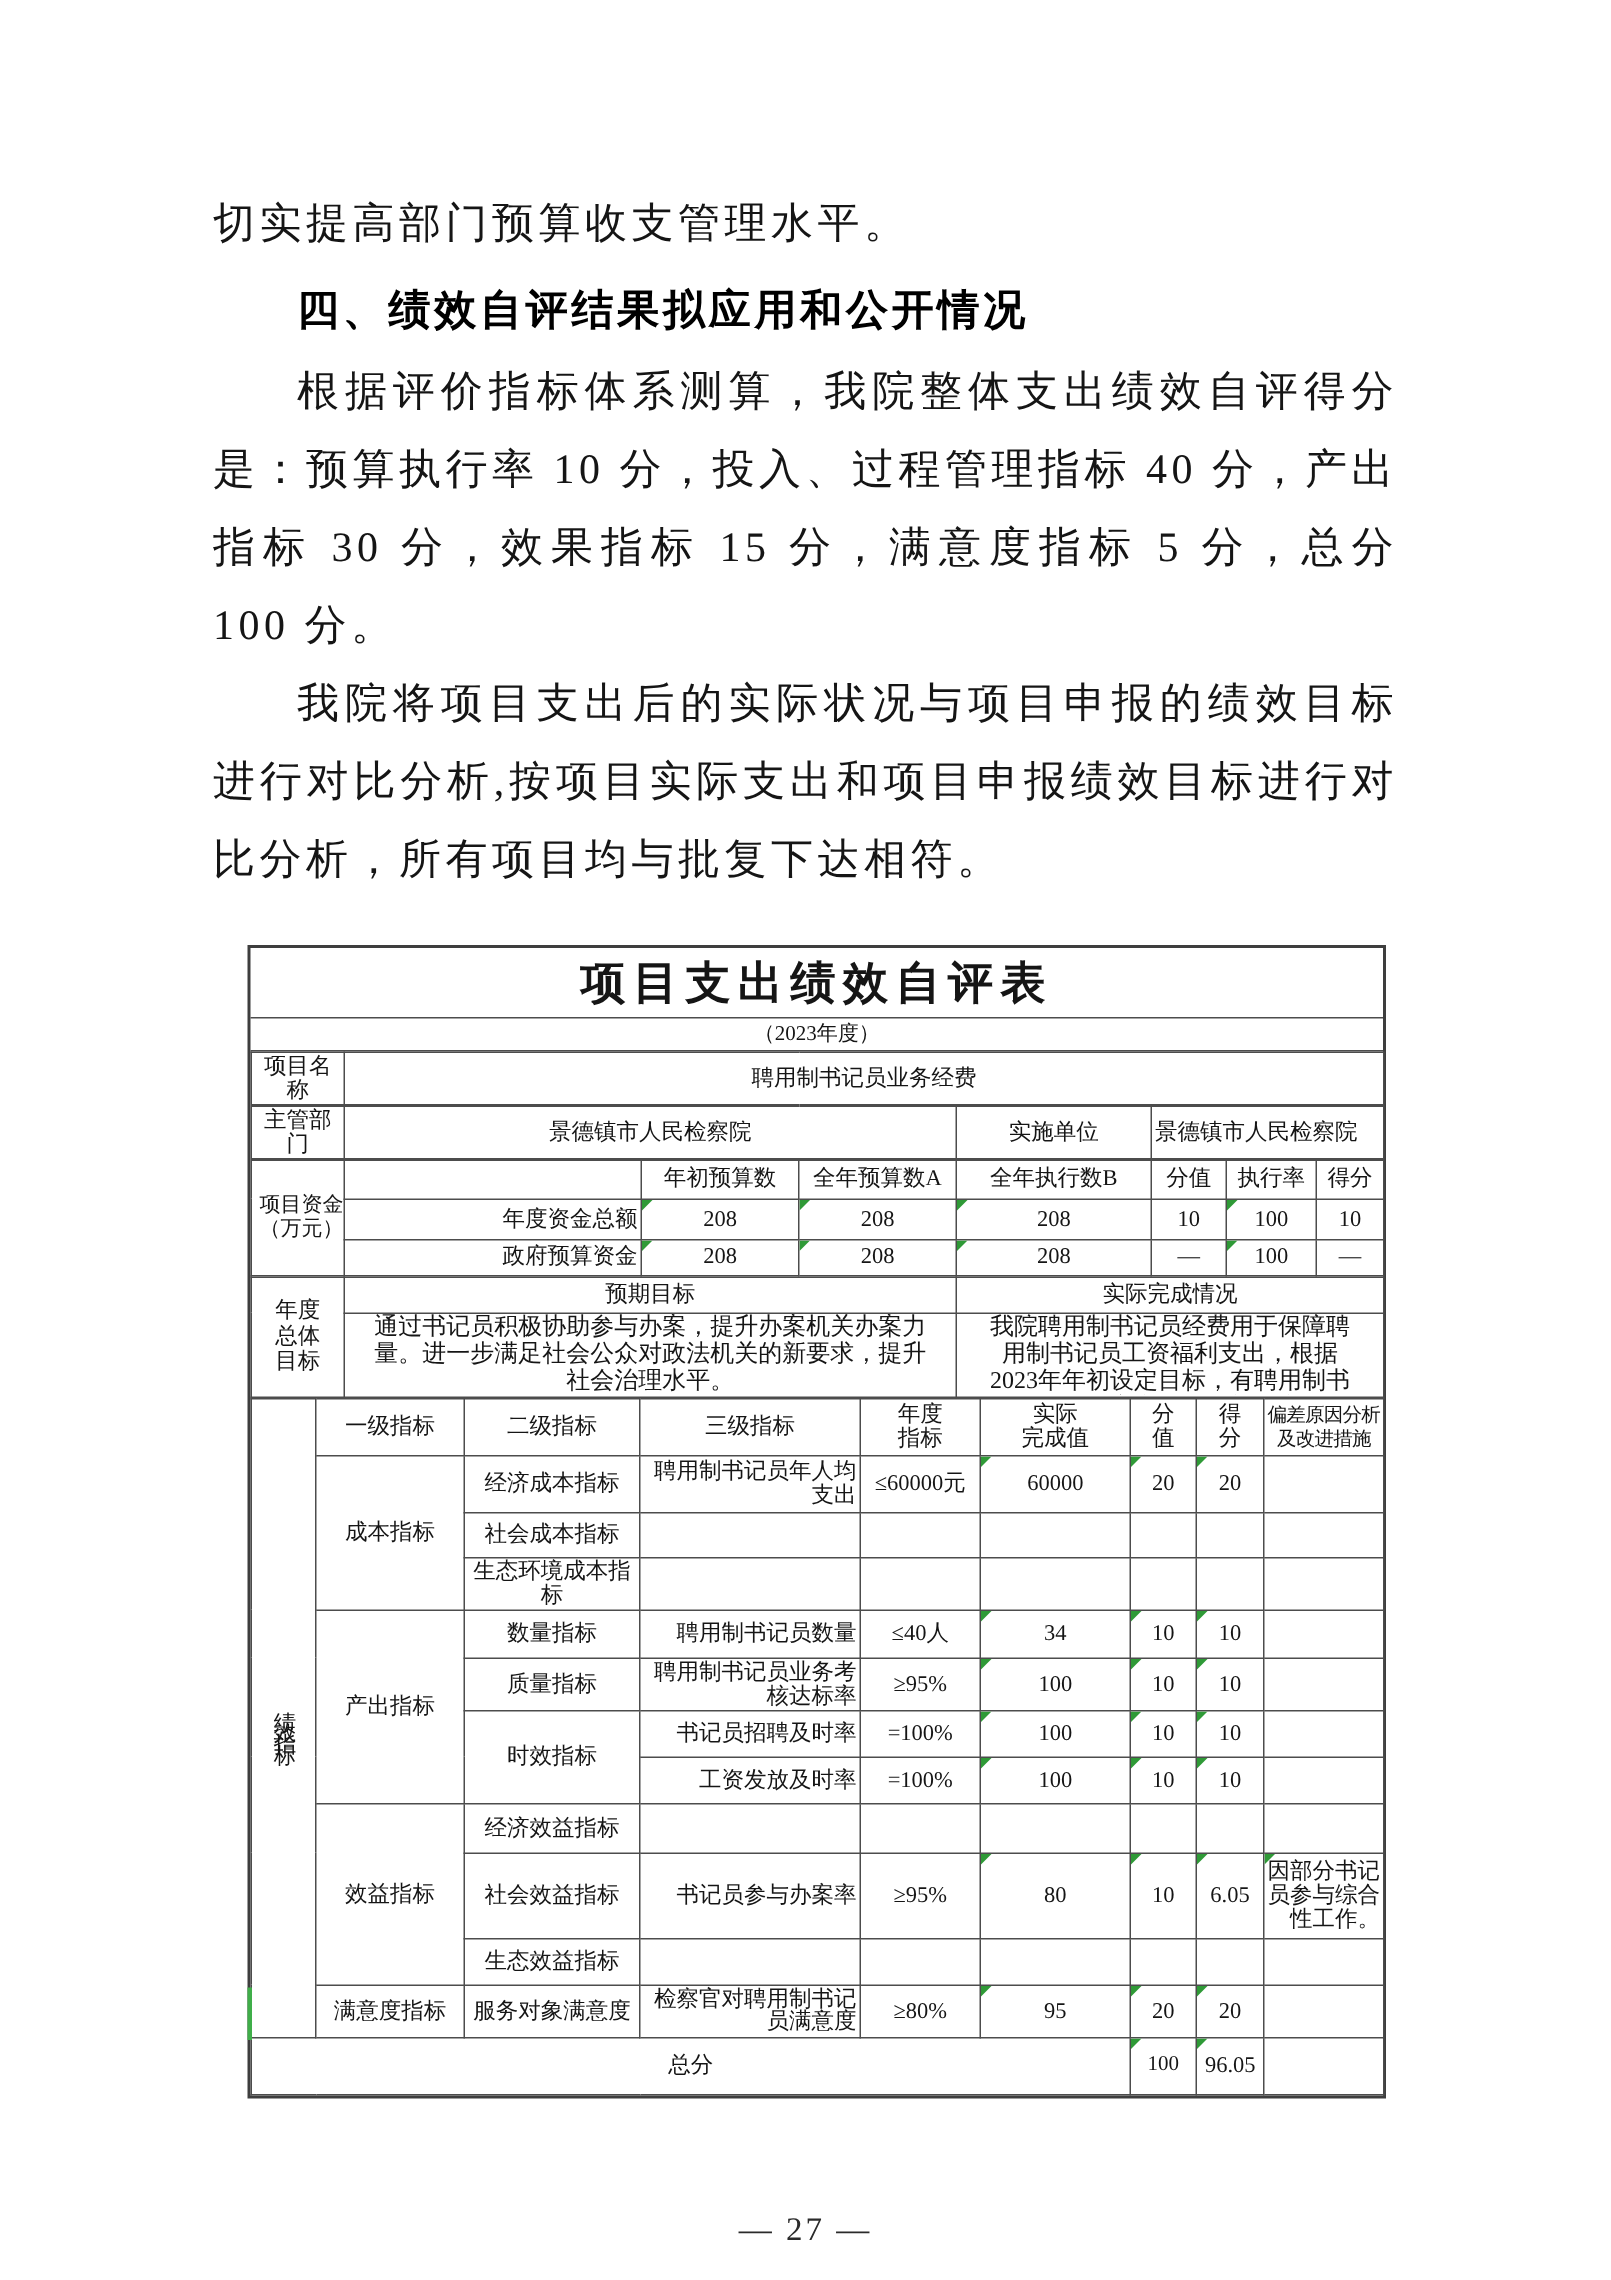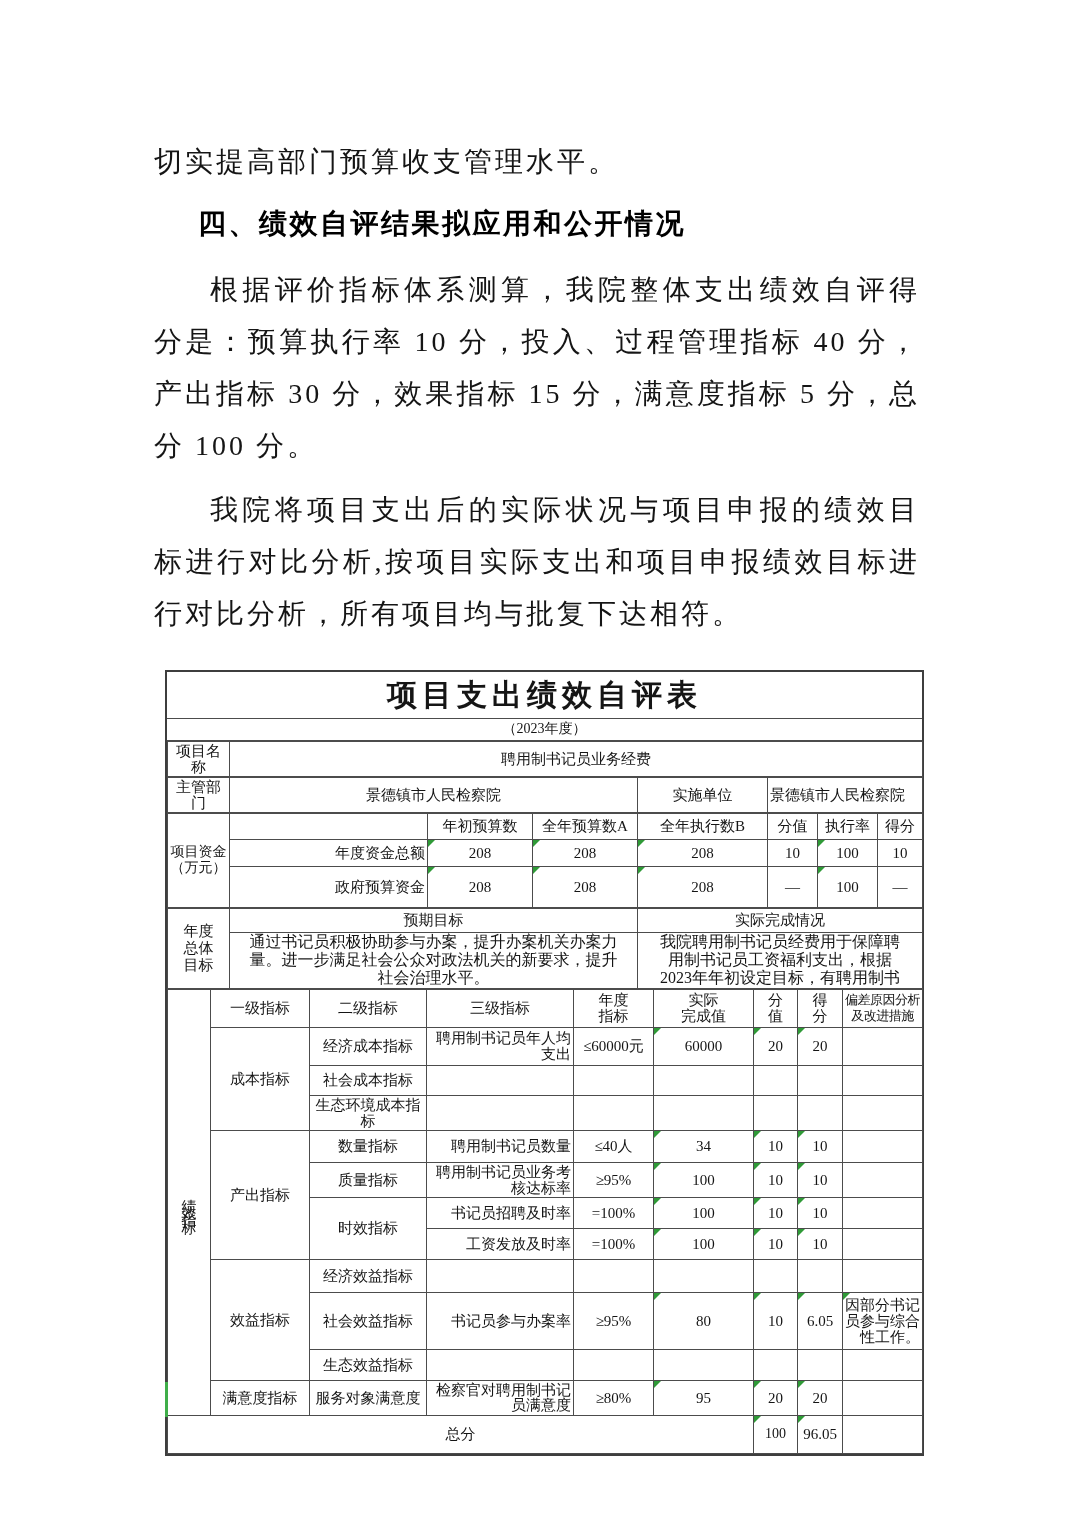--- a/index.html
+++ b/index.html
@@ -2,43 +2,43 @@
 <html><head>
 <meta charset="utf-8">
 <style>
   html,body{margin:0;padding:0;}
   body{
     width:1074px;height:1520px;background:#ffffff;
     font-family:"Liberation Serif","DejaVu Serif",serif;color:#151515;
     overflow:hidden;
   }
   .content{padding:124px 142px 0 142px;}
-  p.body-line{font-size:28px;letter-spacing:3px;line-height:52px;text-align:justify;margin:12px;}
+  p.body-line{font-size:28px;letter-spacing:3px;line-height:52px;text-align:justify;margin:0;}
   .indent{text-indent:2em;}
   h2.doc-heading{
     font-size:28px;letter-spacing:2.5px;line-height:52px;margin:6px 0 2px;
     text-indent:2em;font-weight:700;color:#000;
-    font-family:Liberation Mono, monospace;
+    font-family:Liberation Serif, serif;
   }
 
   .table-wrap{margin:30px 0 0 23px;width:755px;border:2px solid #3e3e3e;position:relative;background:#fff;}
   .t-title{text-align:center;font-size:30px;font-weight:700;letter-spacing:5px;padding:3px 0 2px;border-bottom:1px solid #4c4c4c;}
   .t-sub{text-align:center;font-size:14px;padding:1px 0 2px;border-bottom:1px solid #4c4c4c;}
 
   table{border-collapse:collapse;table-layout:fixed;width:755px;}
   td{
     border:1px solid #4c4c4c;font-size:15px;line-height:16px;text-align:center;
     vertical-align:middle;padding:1px 2px;overflow:hidden;position:relative;
     font-family:"Liberation Serif","DejaVu Serif",serif;
   }
   td.left{text-align:right;}
   td.bthick{border-bottom-width:2px;}
   .pl{white-space:pre-line;}
   .small-h{font-size:13px;letter-spacing:-0.5px;}
-  .fund-label{font-size:14px;padding:0;}
+  .fund-label{font-size:14px;padding:0;text-align:right;}
   .goal-head{font-size:15px;}
   .goal-text{font-size:16px;line-height:18px;}
   .exp-cell{padding:0 15px;}
   .act-cell{padding:0 18px;}
   .clip54{height:54px;overflow:hidden;}
   .vert{writing-mode:vertical-rl;text-orientation:upright;letter-spacing:7px;display:inline-block;}
   .w34{display:inline-block;width:34px;word-break:break-all;line-height:15px;text-align:right;}
   .tri::after{
     content:'';position:absolute;top:0;left:0;width:0;height:0;
     border-top:7px solid #2f9a37;border-right:7px solid transparent;
@@ -100,21 +100,21 @@
       </tr>
       <tr style="height:27px">
         <td class="left" style="padding-left:4px">年度资金总额</td>
         <td class="tri">208</td>
         <td class="tri">208</td>
         <td class="tri">208</td>
         <td>10</td>
         <td class="tri">100</td>
         <td>10</td>
       </tr>
-      <tr style="height:41px">
+      <tr style="height:24px">
         <td class="left" style="padding-left:4px">政府预算资金</td>
         <td class="tri">208</td>
         <td class="tri">208</td>
         <td class="tri">208</td>
         <td>—</td>
         <td class="tri">100</td>
         <td>—</td>
       </tr>
     </tbody>
       </table>

